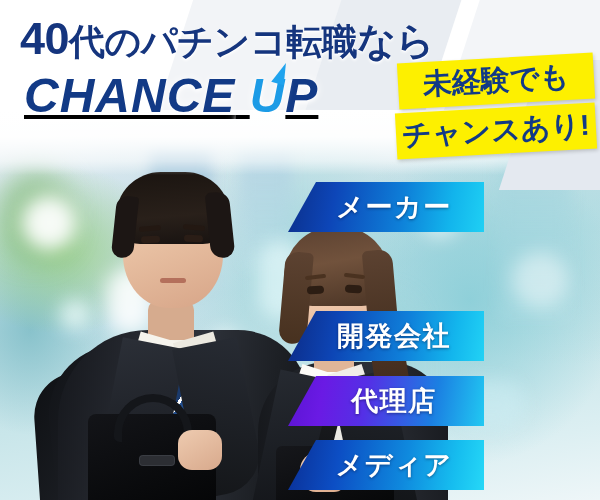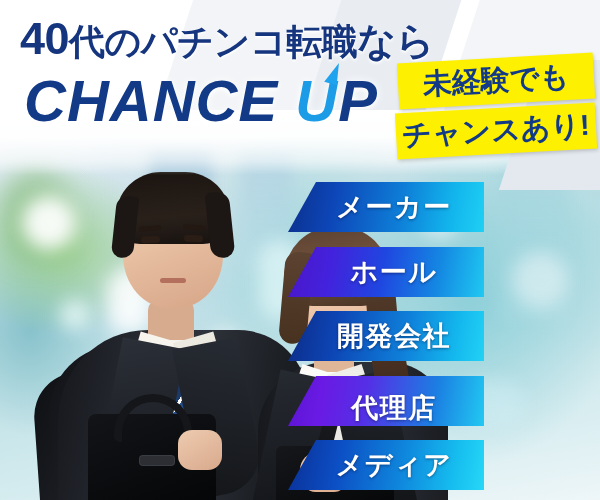--- a/index.html
+++ b/index.html
@@ -157,23 +157,24 @@
     letter-spacing:-.5px;
     text-shadow:0 1px 0 #fff,0 2px 3px rgba(255,255,255,.9);
   }
   .hl-big{font-size:45px; line-height:1;}
   .hl-mid{font-size:36px; line-height:1;}
   .hl-sm{font-size:38px; line-height:1;}
 
   
   .logo{
     position:absolute; left:24px; top:72px; z-index:30;
-    font-size:58px; font-weight:bold; font-style:italic;
+    font-size:48px; font-weight:bold; font-style:italic;
     letter-spacing:1px; line-height:1; white-space:nowrap;
     font-family:"Liberation Sans","DejaVu Sans",sans-serif;
+    text-decoration:underline;
   }
   .logo .dark{color:#123a86; text-shadow:0 2px 4px rgba(255,255,255,.95),0 0 10px rgba(255,255,255,.9);}
   .logo .u-wrap{position:relative;display:inline-block;color:#1c9be6;
                 text-shadow:0 2px 4px rgba(255,255,255,.95),0 0 10px rgba(255,255,255,.9);}
   .logo .arrow{
     position:absolute; right:-2px; top:-10px; width:0;height:0;
     border-left:9px solid transparent; border-right:4px solid transparent;
     border-bottom:22px solid #1fa3ee; transform:rotate(16deg);
   }
 
@@ -198,21 +199,21 @@
   }
   .cat span{
     color:#ffffff; font-size:27px; font-weight:bold;
     letter-spacing:1.5px; white-space:nowrap;
     text-shadow:0 1px 3px rgba(0,0,40,.45);
     padding-left:16px;
   }
   .cat-0{top:182px; background:linear-gradient(100deg,#0b2f8a 0%,#0d46b8 24%,#0e7fd8 58%,#12b4ec 82%,#1fd0f4 100%);}
   .cat-1{top:247px; background:linear-gradient(100deg,#4b16c8 0%,#4322dd 22%,#1f46e0 48%,#1488e2 76%,#1fc9f2 100%);}
   .cat-2{top:311px; background:linear-gradient(100deg,#0c2b86 0%,#0d45b5 25%,#0f80da 60%,#13b6ed 84%,#22d2f5 100%);}
-  .cat-3{top:376px; background:linear-gradient(100deg,#5a14d2 0%,#6a1ae4 18%,#5430e6 40%,#1b7fe2 74%,#21c9f2 100%);align-items:flex-end;}
+  .cat-3{top:376px; background:linear-gradient(100deg,#5a14d2 0%,#6a1ae4 18%,#5430e6 40%,#1b7fe2 74%,#21c9f2 100%);}
   .cat-4{top:440px; background:linear-gradient(100deg,#0a2f95 0%,#0c4ec4 26%,#0f8ade 60%,#16bdef 84%,#26d8f7 100%);text-align:center;}
 </style>
 </head>
 <body>
 
 <div id="banner">
 
   <div class="bg-base"></div>
   <div class="bokeh b10"></div>
   <div class="bld bld1"></div>
@@ -294,23 +295,20 @@
     <span>未経験でも</span>
   </div>
   <div class="badge badge-2">
     <span>チャンスあり!</span>
   </div>
 
   <div class="cat-list">
     <div class="cat cat-0">
       <span>メーカー</span>
     </div>
-    <div class="cat cat-1">
-      <span>ホール</span>
-    </div>
     <div class="cat cat-2">
       <span>開発会社</span>
     </div>
     <div class="cat cat-3">
       <span>代理店</span>
     </div>
     <div class="cat cat-4">
       <span>メディア</span>
     </div>
   </div>

